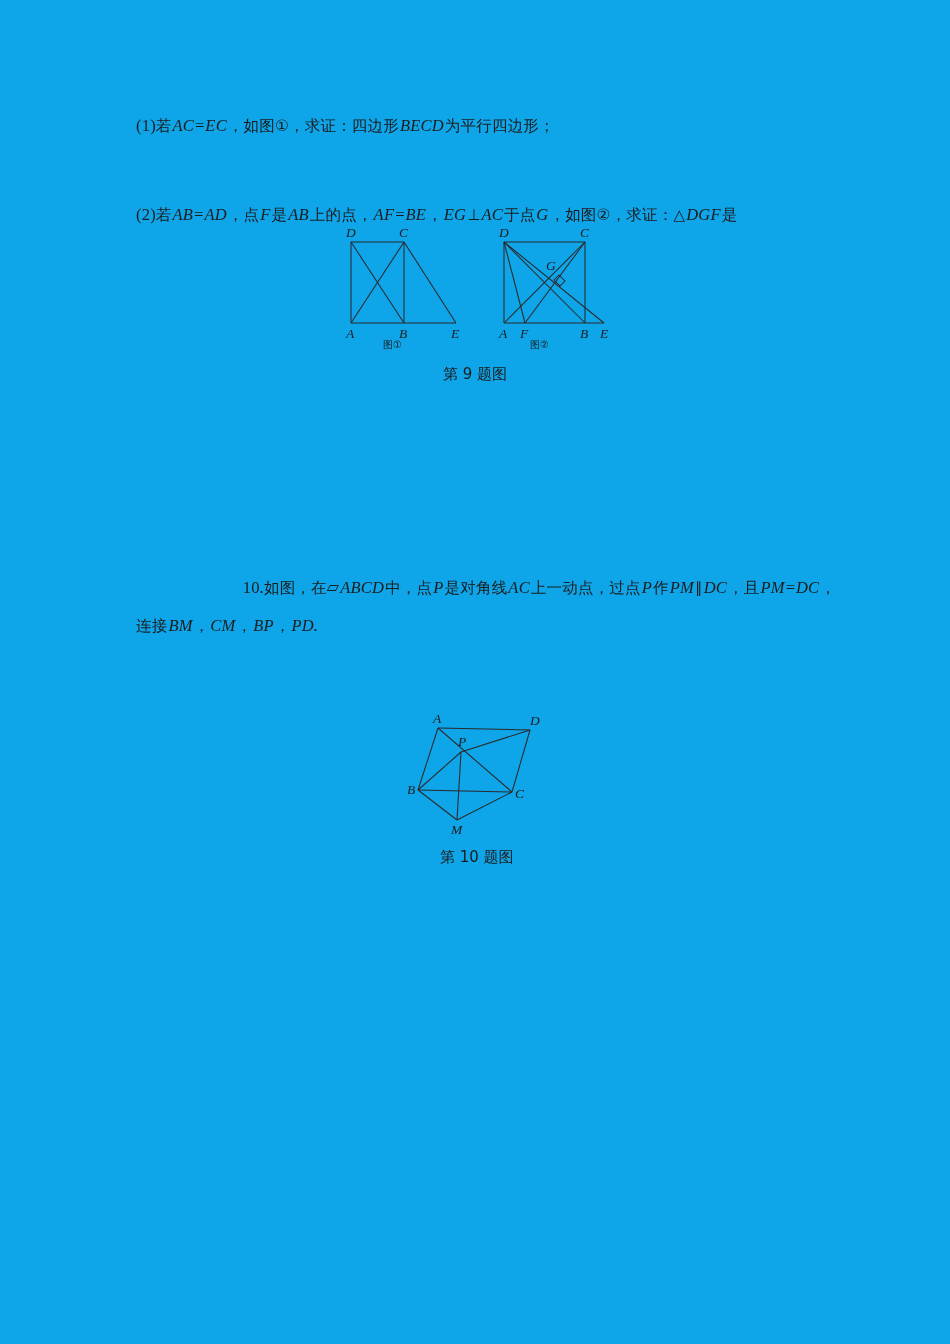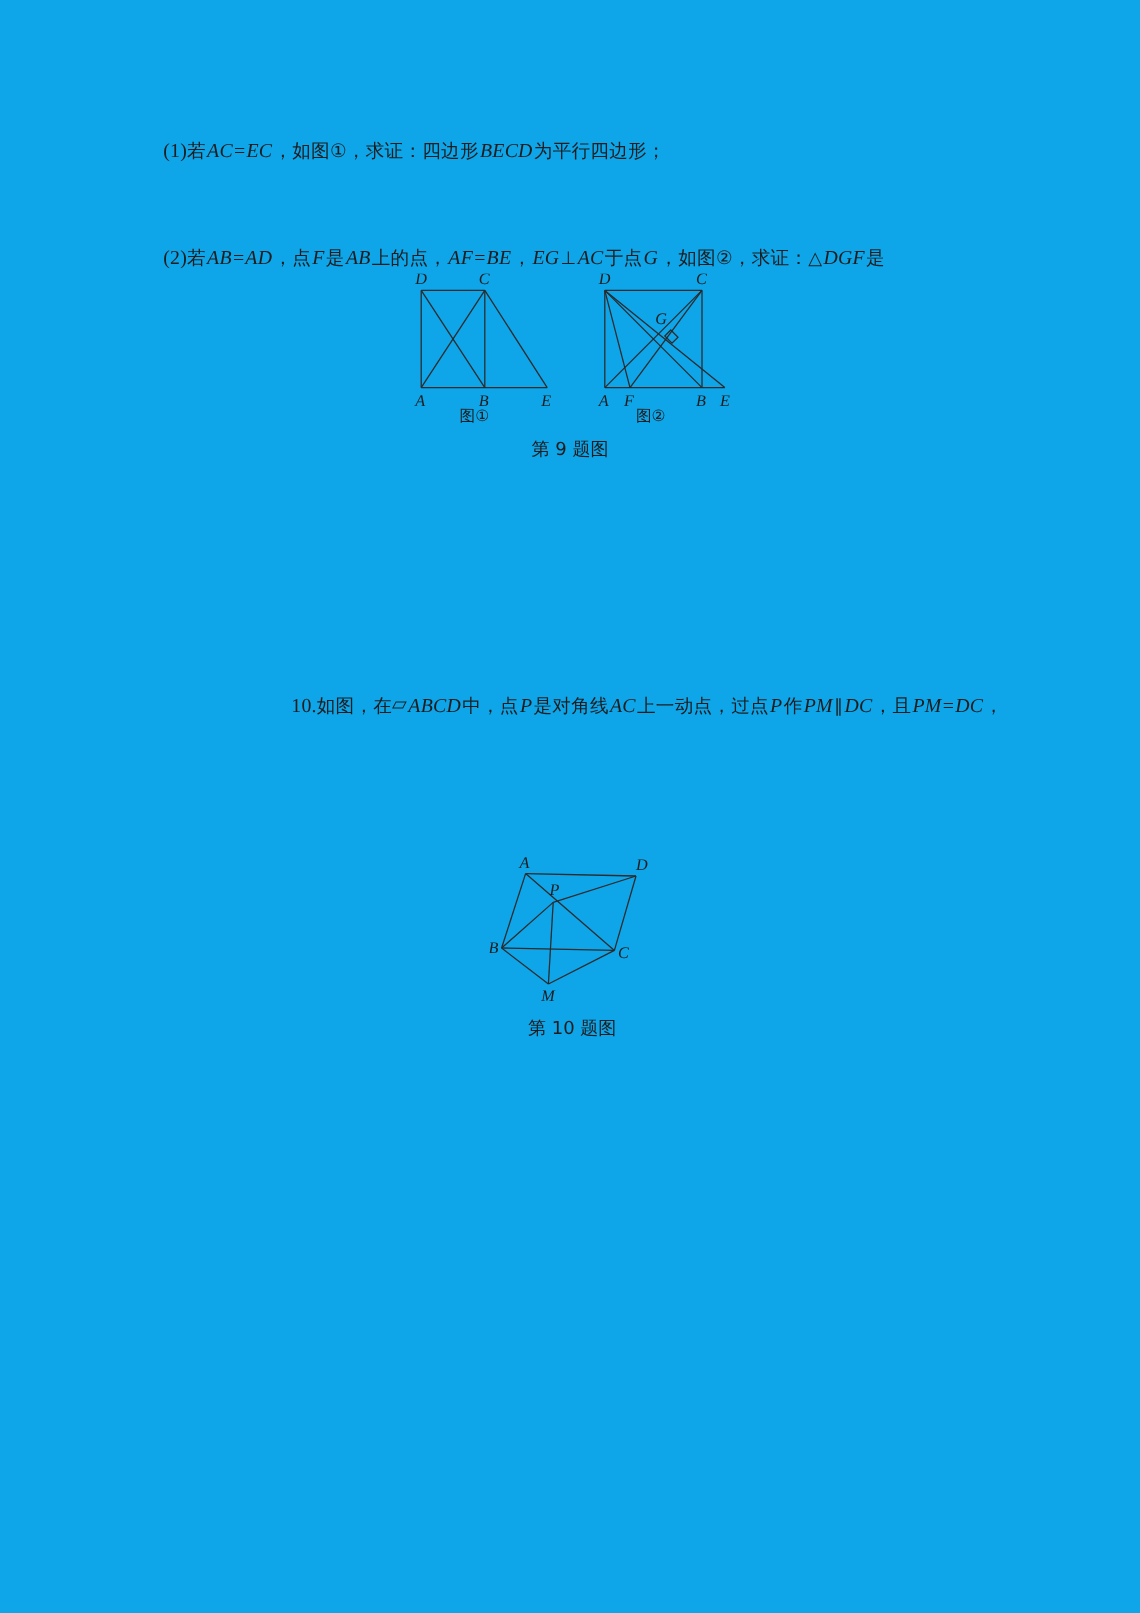--- a/index.html
+++ b/index.html
@@ -49,21 +49,21 @@
   .figcap {
     position: absolute;
     font-family: "DejaVu Sans", "Liberation Sans", sans-serif;
     font-size: 15px;
     color: #1c1c1c;
     white-space: nowrap;
   }
   .subcap {
     position: absolute;
     font-family: "DejaVu Sans", "Liberation Sans", sans-serif;
-    font-size: 13px;
+    font-size: 10px;
     color: #1c1c1c;
     white-space: nowrap;
   }
   
   .figsvg { position: absolute; }
   .figsvg line, .figsvg polyline, .figsvg path {
     stroke: #2a2a2a;
     stroke-width: 1.05;
     fill: none;
     vector-effect: non-scaling-stroke;
@@ -130,20 +130,23 @@
     <text class="lbl" x="110" y="110">E</text>
   </svg>
   <div class="subcap" style="left:530px; top:338px;">图②</div>
 
   <div class="figcap" style="left:443px; top:365px;">第 9 题图</div>
 
   <div class="qline" style="top:580px;text-align:right;">
     <span>10.</span><span class="cn">如图，在</span><span class="pgram">▱</span><span class="it">ABCD</span><span class="cn">中，点</span><span class="it">P</span><span class="cn">是对角线</span><span class="it">AC</span><span class="cn">上一动点，过点</span><span class="it">P</span><span class="cn">作</span><span class="it">PM</span><span class="sym">∥</span><span class="it">DC</span><span class="cn">，且</span><span class="it">PM=DC</span><span class="cn">，</span>
   </div>
 
+  <div class="qline" style="top:618px;">
+    <span class="cn">连接</span><span class="it">BM</span><span class="cn">，</span><span class="it">CM</span><span class="cn">，</span><span class="it">BP</span><span class="cn">，</span><span class="it">PD.</span>
+  </div>
 
 
 
   <svg class="figsvg" style="left:408px; top:712px;" width="160" height="130" viewBox="0 0 160 130">
     <line x1="30" y1="16" x2="122" y2="18"></line>
     <line x1="30" y1="16" x2="10" y2="78"></line>
     <line x1="10" y1="78" x2="104" y2="80"></line>
     <line x1="104" y1="80" x2="122" y2="18"></line>
     <line x1="30" y1="16" x2="104" y2="80"></line>
     <line x1="10" y1="78" x2="53" y2="40"></line>

